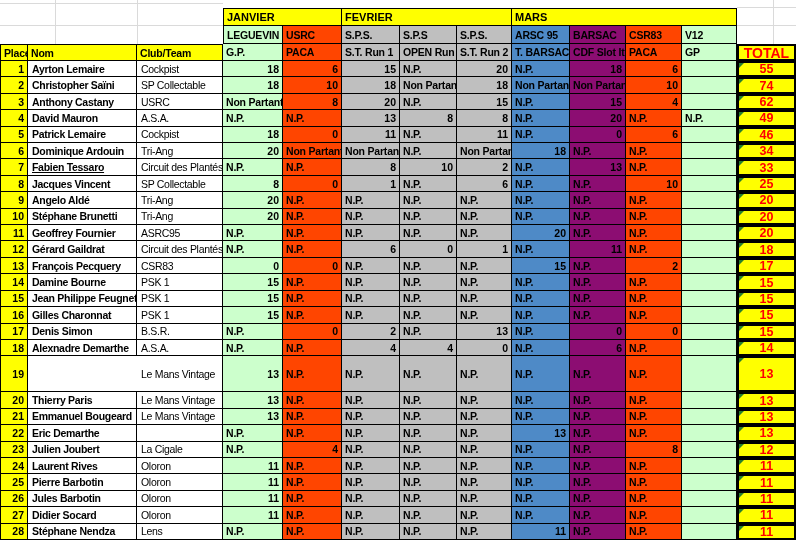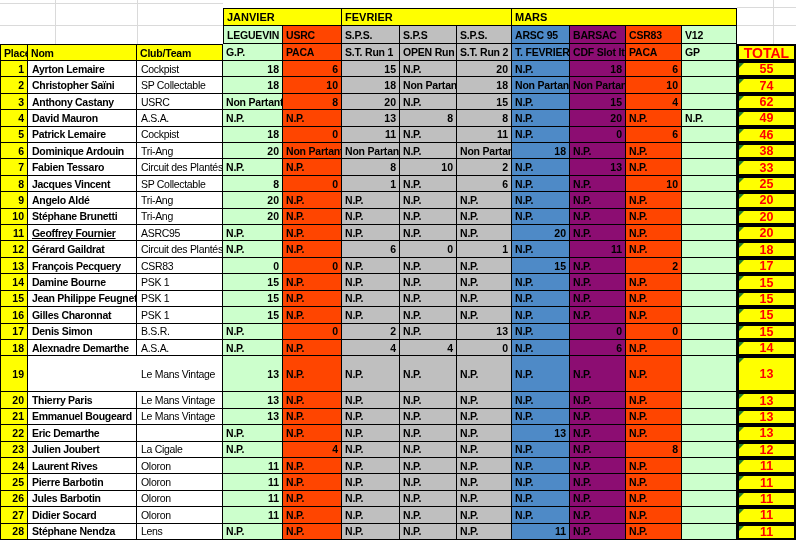--- a/index.html
+++ b/index.html
@@ -90,21 +90,21 @@
   <div class="cell venue c-mint" style="grid-column:12;grid-row:3">V12</div>
 
   <div class="cell hdr c-yellow bl bt" style="grid-column:1;grid-row:4">Place</div>
   <div class="cell hdr c-yellow bt" style="grid-column:2;grid-row:4">Nom</div>
   <div class="cell hdr c-yellow bt" style="grid-column:3;grid-row:4">Club/Team</div>
   <div class="cell hdr c-mint" style="grid-column:4;grid-row:4">G.P.</div>
   <div class="cell hdr c-orange" style="grid-column:5;grid-row:4">PACA</div>
   <div class="cell hdr c-gray" style="grid-column:6;grid-row:4">S.T. Run 1</div>
   <div class="cell hdr c-gray" style="grid-column:7;grid-row:4">OPEN Run 1</div>
   <div class="cell hdr c-gray" style="grid-column:8;grid-row:4">S.T. Run 2</div>
-  <div class="cell hdr c-blue" style="grid-column:9;grid-row:4">T. FEVRIER</div>
+  <div class="cell hdr c-blue" style="grid-column:9;grid-row:4">T. BARSAC</div>
   <div class="cell hdr c-purple" style="grid-column:10;grid-row:4">CDF Slot It</div>
   <div class="cell hdr c-orange" style="grid-column:11;grid-row:4">PACA</div>
   <div class="cell hdr c-mint" style="grid-column:12;grid-row:4">GP</div>
   <div class="cell totalhdr" style="grid-column:13;grid-row:4">TOTAL</div>
 
 <div class="cell place bl" style="grid-area: 5 / 1;">1</div>
     <div class="cell name" style="grid-area: 5 / 2;">Ayrton Lemaire</div>
     <div class="cell club" style="grid-area: 5 / 3;">Cockpist</div>
     <div class="cell val c-mint num" style="grid-area: 5 / 4;">18</div>
     <div class="cell val c-orange num" style="grid-area: 5 / 5;">6</div>
@@ -190,24 +190,24 @@
     <div class="cell val c-orange txt" style="grid-area: 10 / 5;">Non Partant</div>
     <div class="cell val c-gray txt" style="grid-area: 10 / 6;">Non Partant</div>
     <div class="cell val c-gray txt" style="grid-area: 10 / 7;">N.P.</div>
     <div class="cell val c-gray txt" style="grid-area: 10 / 8;">Non Partant</div>
     <div class="cell val c-blue num" style="grid-area: 10 / 9;">18</div>
     <div class="cell val c-purple txt" style="grid-area: 10 / 10;">N.P.</div>
     <div class="cell val c-orange txt" style="grid-area: 10 / 11;">N.P.</div>
     <div class="cell val c-mint txt" style="grid-area: 10 / 12;"></div>
     <div class="cell totalcell" style="grid-area: 10 / 13;">
       <span class="tri"></span>
-      <span>38</span>
+      <span>34</span>
     </div>
     <div class="cell place bl" style="grid-area: 11 / 1;">7</div>
-    <div class="cell name" style="grid-area: 11 / 2;">Fabien Tessaro</div>
+    <div class="cell name" style="grid-area: 11 / 2; text-decoration: underline;">Fabien Tessaro</div>
     <div class="cell club" style="grid-area: 11 / 3;">Circuit des Plantés</div>
     <div class="cell val c-mint txt" style="grid-area: 11 / 4;">N.P.</div>
     <div class="cell val c-orange txt" style="grid-area: 11 / 5;">N.P.</div>
     <div class="cell val c-gray num" style="grid-area: 11 / 6;">8</div>
     <div class="cell val c-gray num" style="grid-area: 11 / 7;">10</div>
     <div class="cell val c-gray num" style="grid-area: 11 / 8;">2</div>
     <div class="cell val c-blue txt" style="grid-area: 11 / 9;">N.P.</div>
     <div class="cell val c-purple num" style="grid-area: 11 / 10;">13</div>
     <div class="cell val c-orange txt" style="grid-area: 11 / 11;">N.P.</div>
     <div class="cell val c-mint txt" style="grid-area: 11 / 12;"></div>
@@ -257,21 +257,21 @@
     <div class="cell val c-gray txt" style="grid-area: 14 / 8;">N.P.</div>
     <div class="cell val c-blue txt" style="grid-area: 14 / 9;">N.P.</div>
     <div class="cell val c-purple txt" style="grid-area: 14 / 10;">N.P.</div>
     <div class="cell val c-orange txt" style="grid-area: 14 / 11;">N.P.</div>
     <div class="cell val c-mint txt" style="grid-area: 14 / 12;"></div>
     <div class="cell totalcell" style="grid-area: 14 / 13;">
       <span class="tri"></span>
       <span>20</span>
     </div>
     <div class="cell place bl" style="grid-area: 15 / 1;">11</div>
-    <div class="cell name" style="grid-area: 15 / 2; text-decoration: underline;">Geoffrey Fournier</div>
+    <div class="cell name" style="grid-area: 15 / 2;">Geoffrey Fournier</div>
     <div class="cell club" style="grid-area: 15 / 3;">ASRC95</div>
     <div class="cell val c-mint txt" style="grid-area: 15 / 4;">N.P.</div>
     <div class="cell val c-orange txt" style="grid-area: 15 / 5;">N.P.</div>
     <div class="cell val c-gray txt" style="grid-area: 15 / 6;">N.P.</div>
     <div class="cell val c-gray txt" style="grid-area: 15 / 7;">N.P.</div>
     <div class="cell val c-gray txt" style="grid-area: 15 / 8;">N.P.</div>
     <div class="cell val c-blue num" style="grid-area: 15 / 9;">20</div>
     <div class="cell val c-purple txt" style="grid-area: 15 / 10;">N.P.</div>
     <div class="cell val c-orange txt" style="grid-area: 15 / 11;">N.P.</div>
     <div class="cell val c-mint txt" style="grid-area: 15 / 12;"></div>

